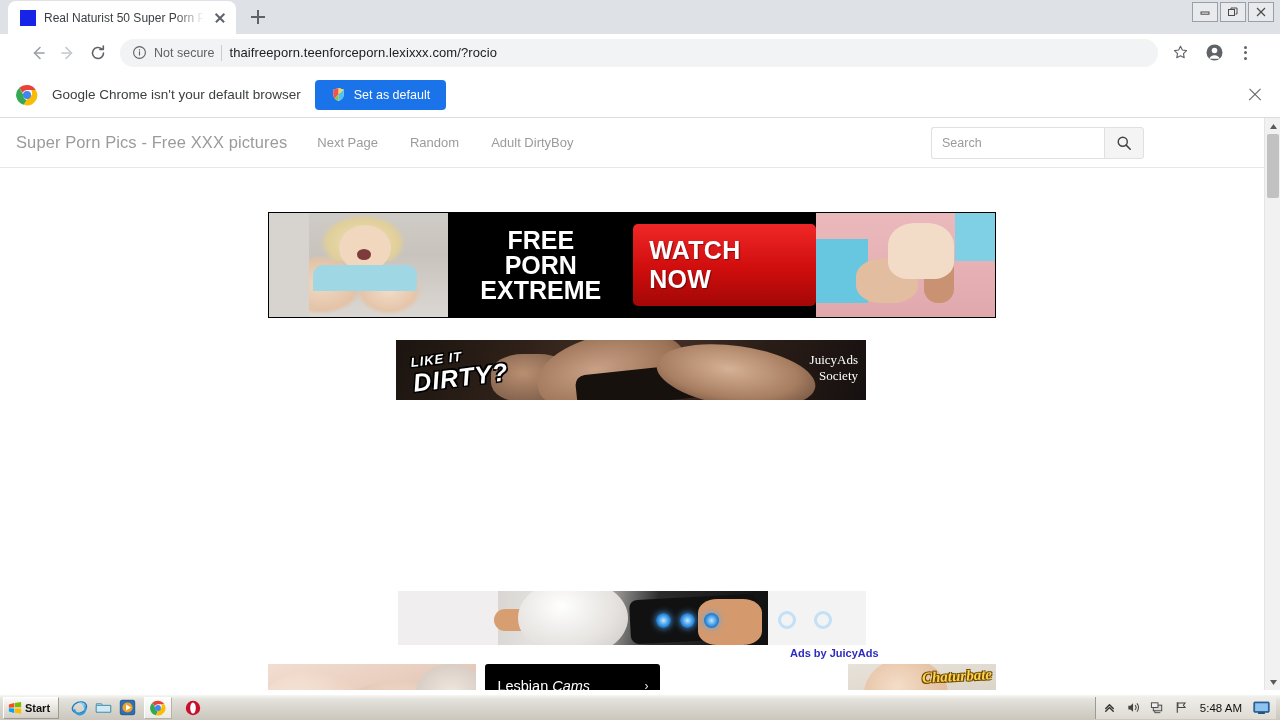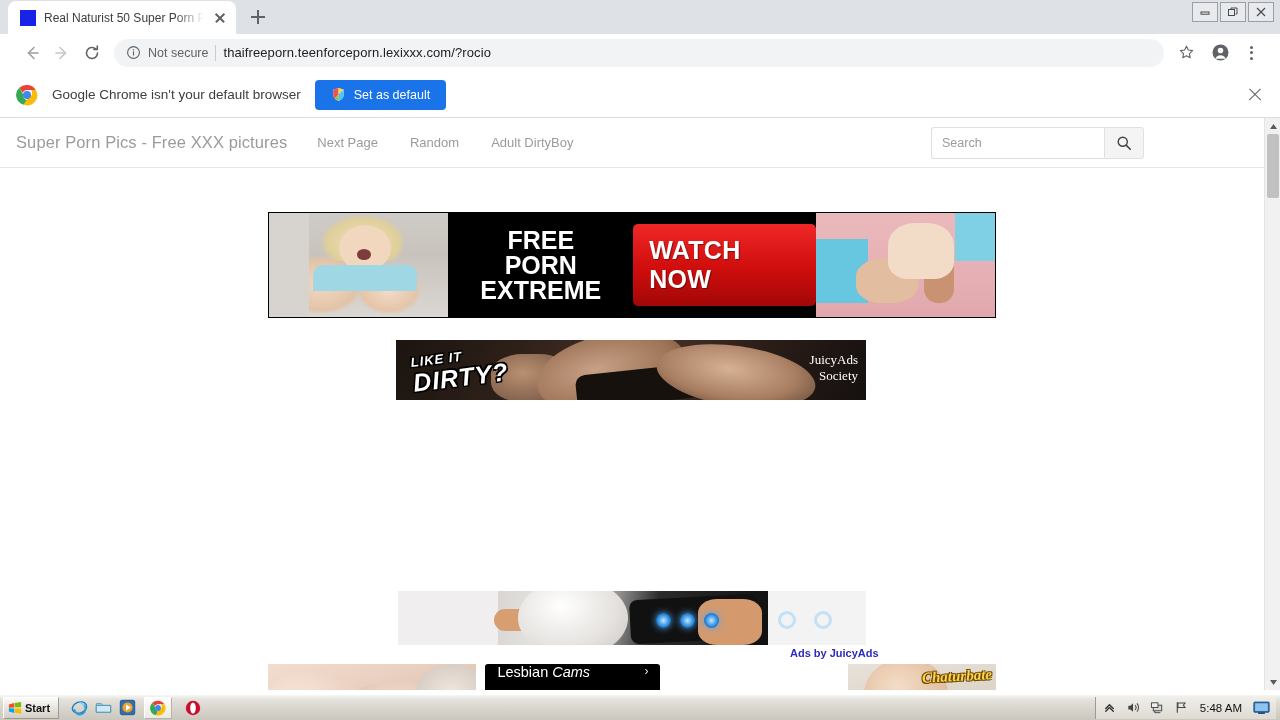--- a/index.html
+++ b/index.html
@@ -45,21 +45,21 @@
   .newtab::before{left:7px;top:13px;width:14px;height:1.8px;}
   .newtab::after{left:13.1px;top:7px;width:1.8px;height:14px;}
 
   .winbtns { position:absolute; right:6px; top:2px; display:flex; gap:2px; }
   .winbtn { width:26px;height:20px;border:1px solid #9aa0a6;background:#e8eaed;
             display:flex;align-items:center;justify-content:center; }
   .winbtn svg { display:block; }
 
   .toolbar {
     height: 38px; background:#fff; display:flex; align-items:center;
-    gap: 2px; padding: 0 18px; border-bottom:1px solid #fff;
+    gap: 2px; padding: 0 24px; border-bottom:1px solid #fff;
   }
   .navbtn { width:28px;height:28px;display:flex;align-items:center;justify-content:center; }
   .omnibox {
     flex:1 1 auto; height:28px; background:#f1f3f4; border-radius:14px;
     display:flex; align-items:center; gap:7px; padding:0 12px; margin:0 6px;
     font-size:13px; color:#202124;
   }
   .notsecure { color:#5f6368; font-size:12.5px; }
   .vsep { width:1px;height:16px;background:#c9cdd1; }
   .urltext { color:#202124; font-size:13px; letter-spacing:0.1px; }
@@ -211,21 +211,21 @@
   }
   .cams-img .b1{position:absolute;left:-10px;top:6px;width:110px;height:86px;border-radius:50%;
     background:radial-gradient(ellipse at 35% 35%,#f7e6da,#e2c2ae);}
   .cams-img .b2{position:absolute;left:70px;top:18px;width:120px;height:74px;border-radius:45%;
     background:radial-gradient(ellipse at 50% 35%,#f3ddcd,#d9b7a2);}
   .cams-img .b3{position:absolute;left:148px;top:0px;width:70px;height:56px;border-radius:50%;
     background:radial-gradient(ellipse at 50% 50%,#efe6dd,#cfc4bb);}
   .cams-grid { display:flex; flex-wrap:wrap; gap:4px; width:354px; margin-left:9px; }
   .cam-btn {
     width:175px; height:44px; background:#000; border-radius:3px;
-    display:flex; justify-content:space-between;
+    display:flex; align-items:center; justify-content:space-between;
     padding:0 12px; color:#fff; font-size:14.5px;
   }
   .cam-btn .t1 { font-style:normal; }
   .cam-btn .t2 { font-style:italic; }
   .cam-btn .chev { font-size:12px; color:#fff; opacity:.9; }
   .cams-right {
     width:148px; height:92px; margin-left:10px; position:relative; overflow:hidden;
     background:linear-gradient(170deg,#e7e2da 0%, #dcd4c8 45%, #efeae2 100%);
   }
   .cr-body{position:absolute;left:16px;top:-6px;width:84px;height:72px;border-radius:50% 50% 40% 40%;

